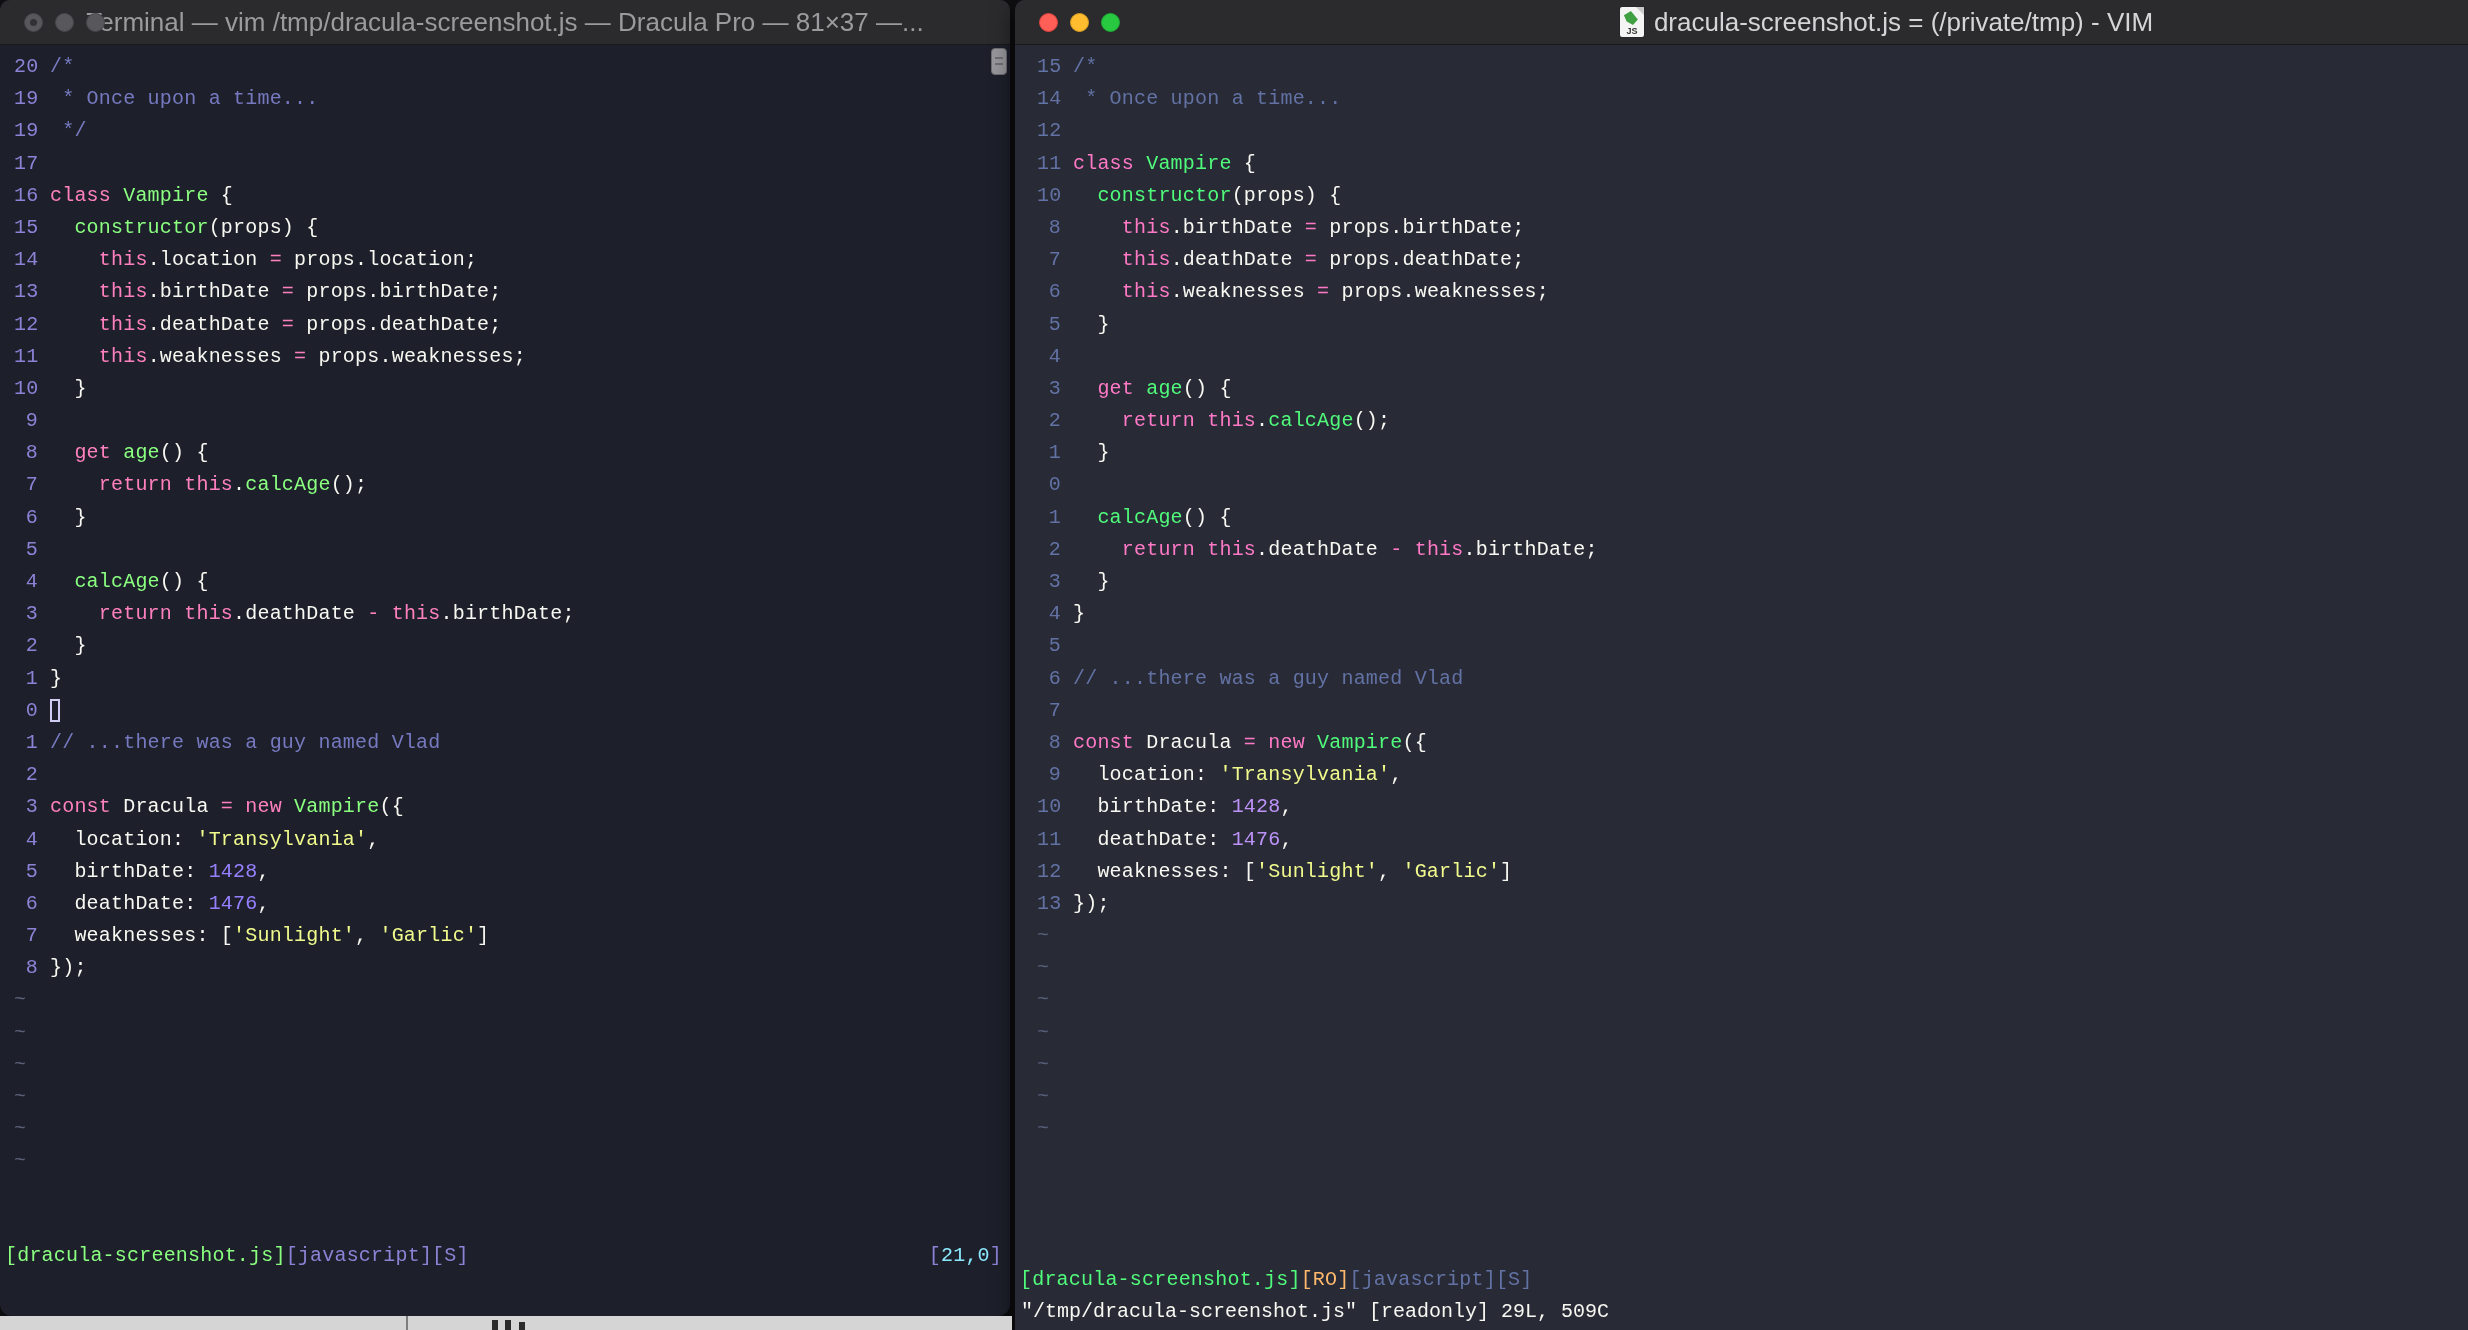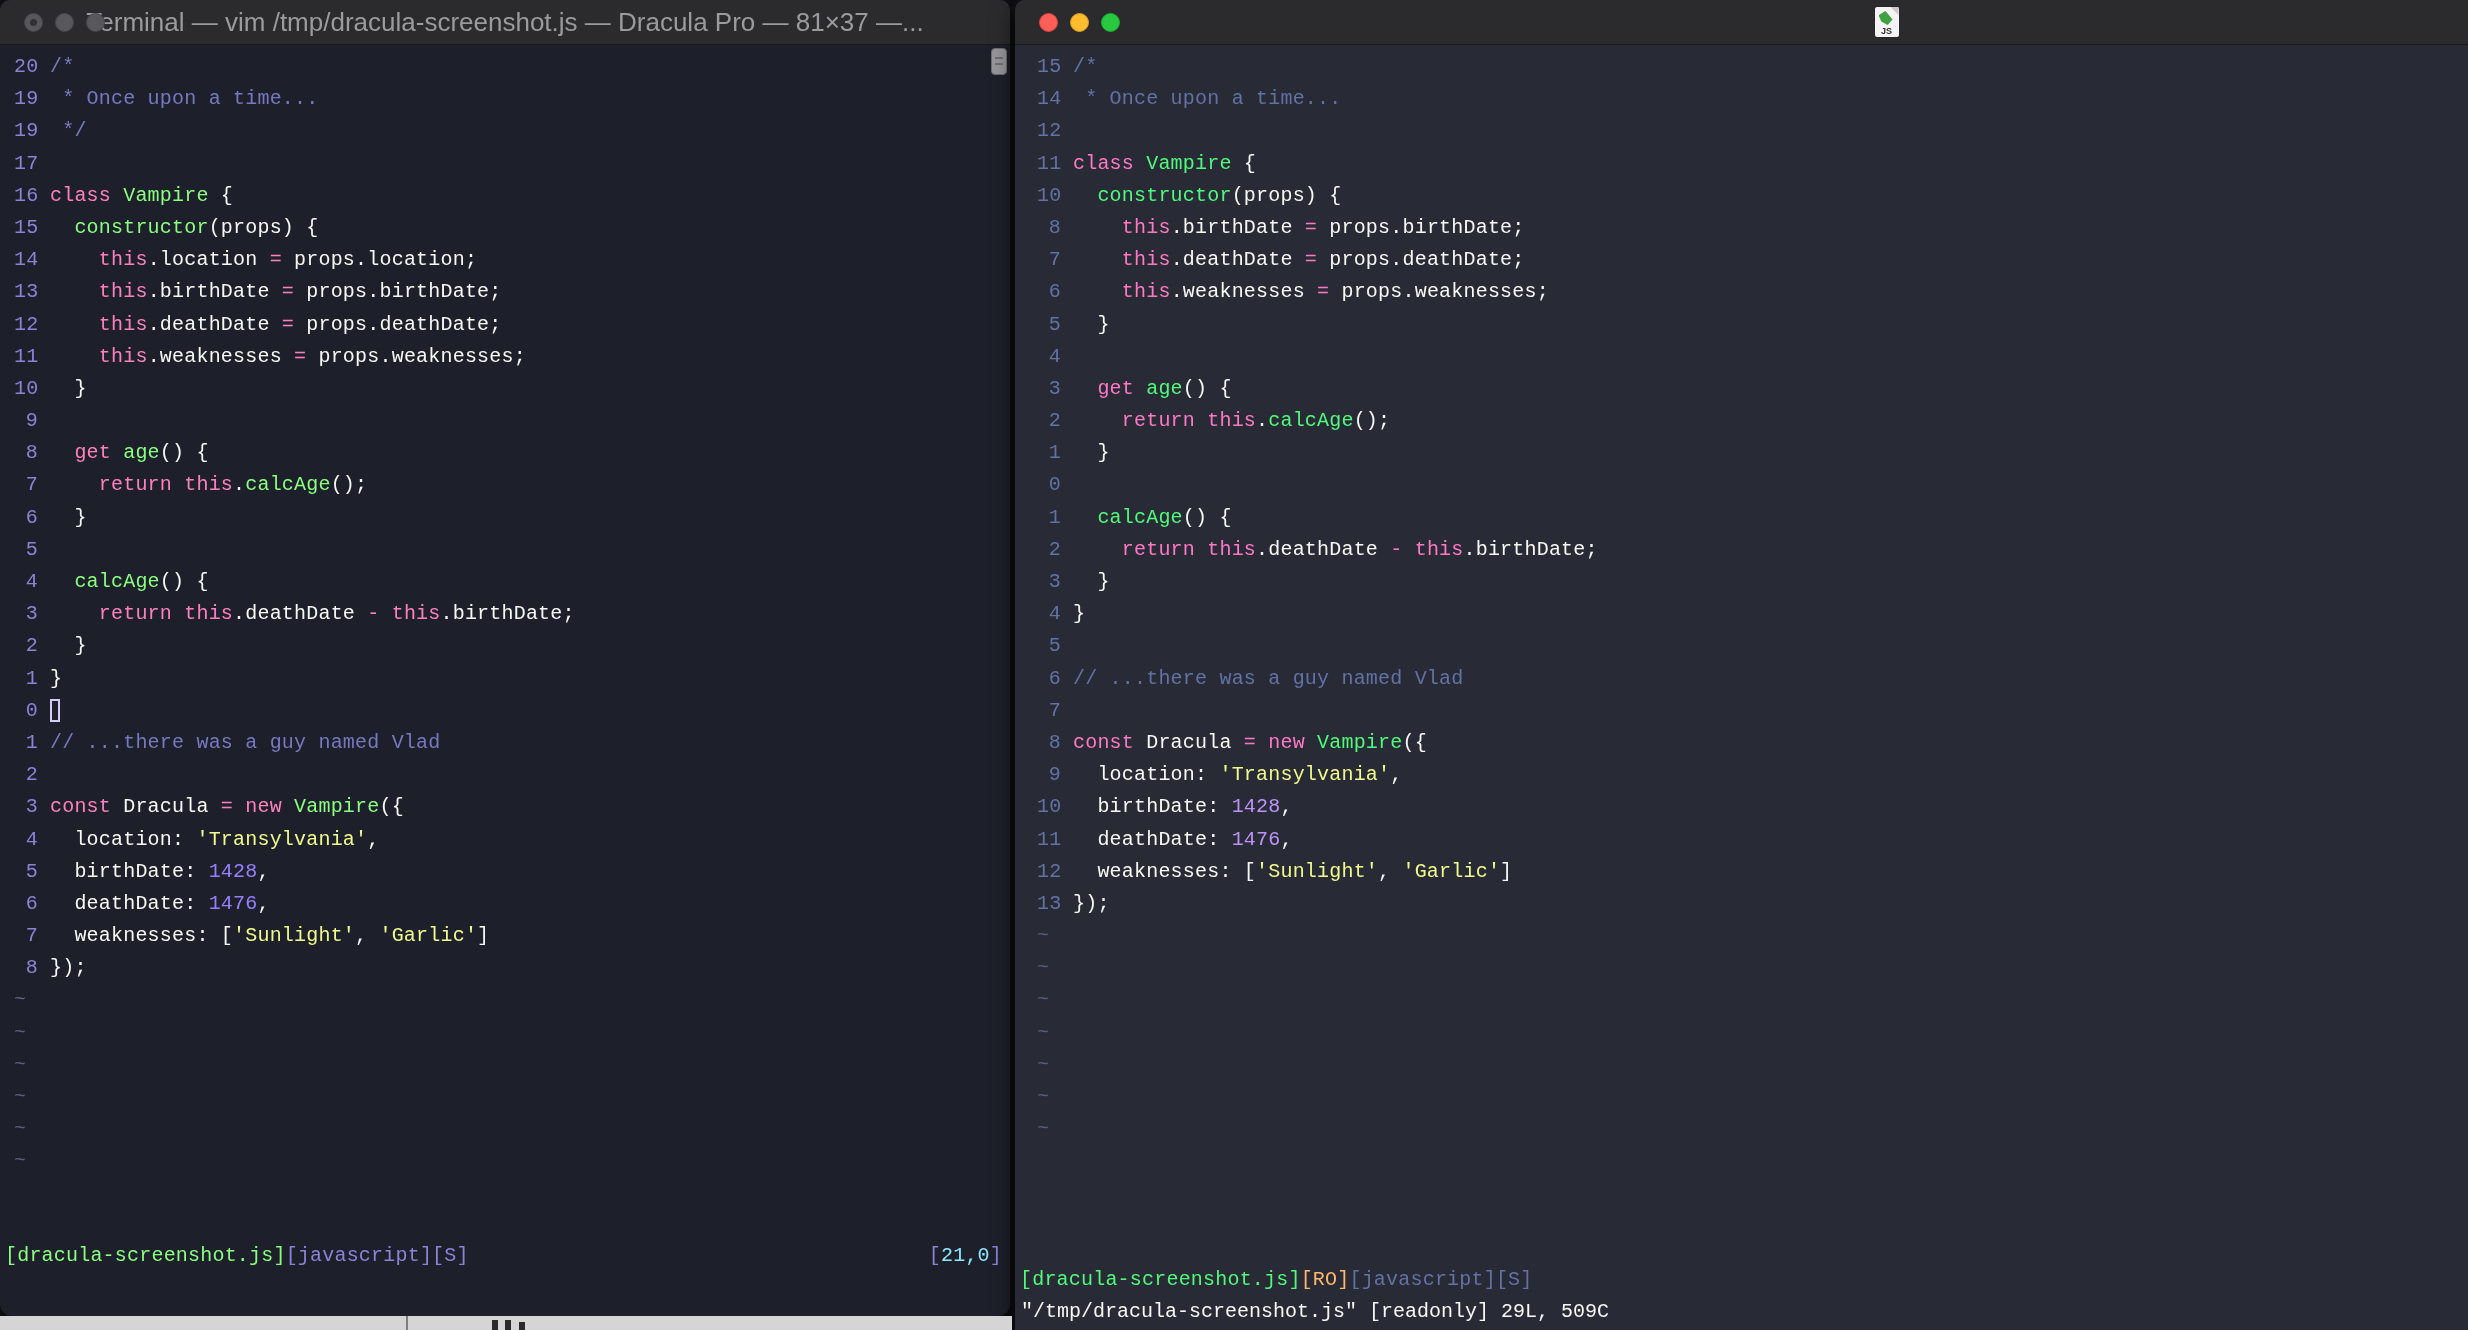--- a/index.html
+++ b/index.html
@@ -140,20 +140,21 @@
       <span class="tl tl-red"></span>
       <span class="tl tl-yellow"></span>
       <span class="tl tl-green"></span>
     </div>
     <div class="titletext">
       <span class="docicon">
           <span class="fold"></span>
           <span class="leaf"></span>
           <span class="lbl">JS</span>
         </span>
+      <span>dracula-screenshot.js = (/private/tmp) - VIM</span>
     </div>
   </div>
   <div class="content">
     <div>
         <div class="crow"><span class="lnum">15</span><span class="sg-c">/*</span></div>
         <div class="crow"><span class="lnum">14</span><span class="sg-c"> * Once upon a time...</span></div>
         <div class="crow"><span class="lnum">12</span></div>
         <div class="crow"><span class="lnum">11</span><span class="sg-k">class</span><span class="sg-f"> </span><span class="sg-g">Vampire</span><span class="sg-f"> {</span></div>
         <div class="crow"><span class="lnum">10</span><span class="sg-f">  </span><span class="sg-g">constructor</span><span class="sg-f">(props) {</span></div>
         <div class="crow"><span class="lnum">8</span><span class="sg-f">    </span><span class="sg-k">this</span><span class="sg-f">.birthDate </span><span class="sg-k">=</span><span class="sg-f"> props.birthDate;</span></div>

